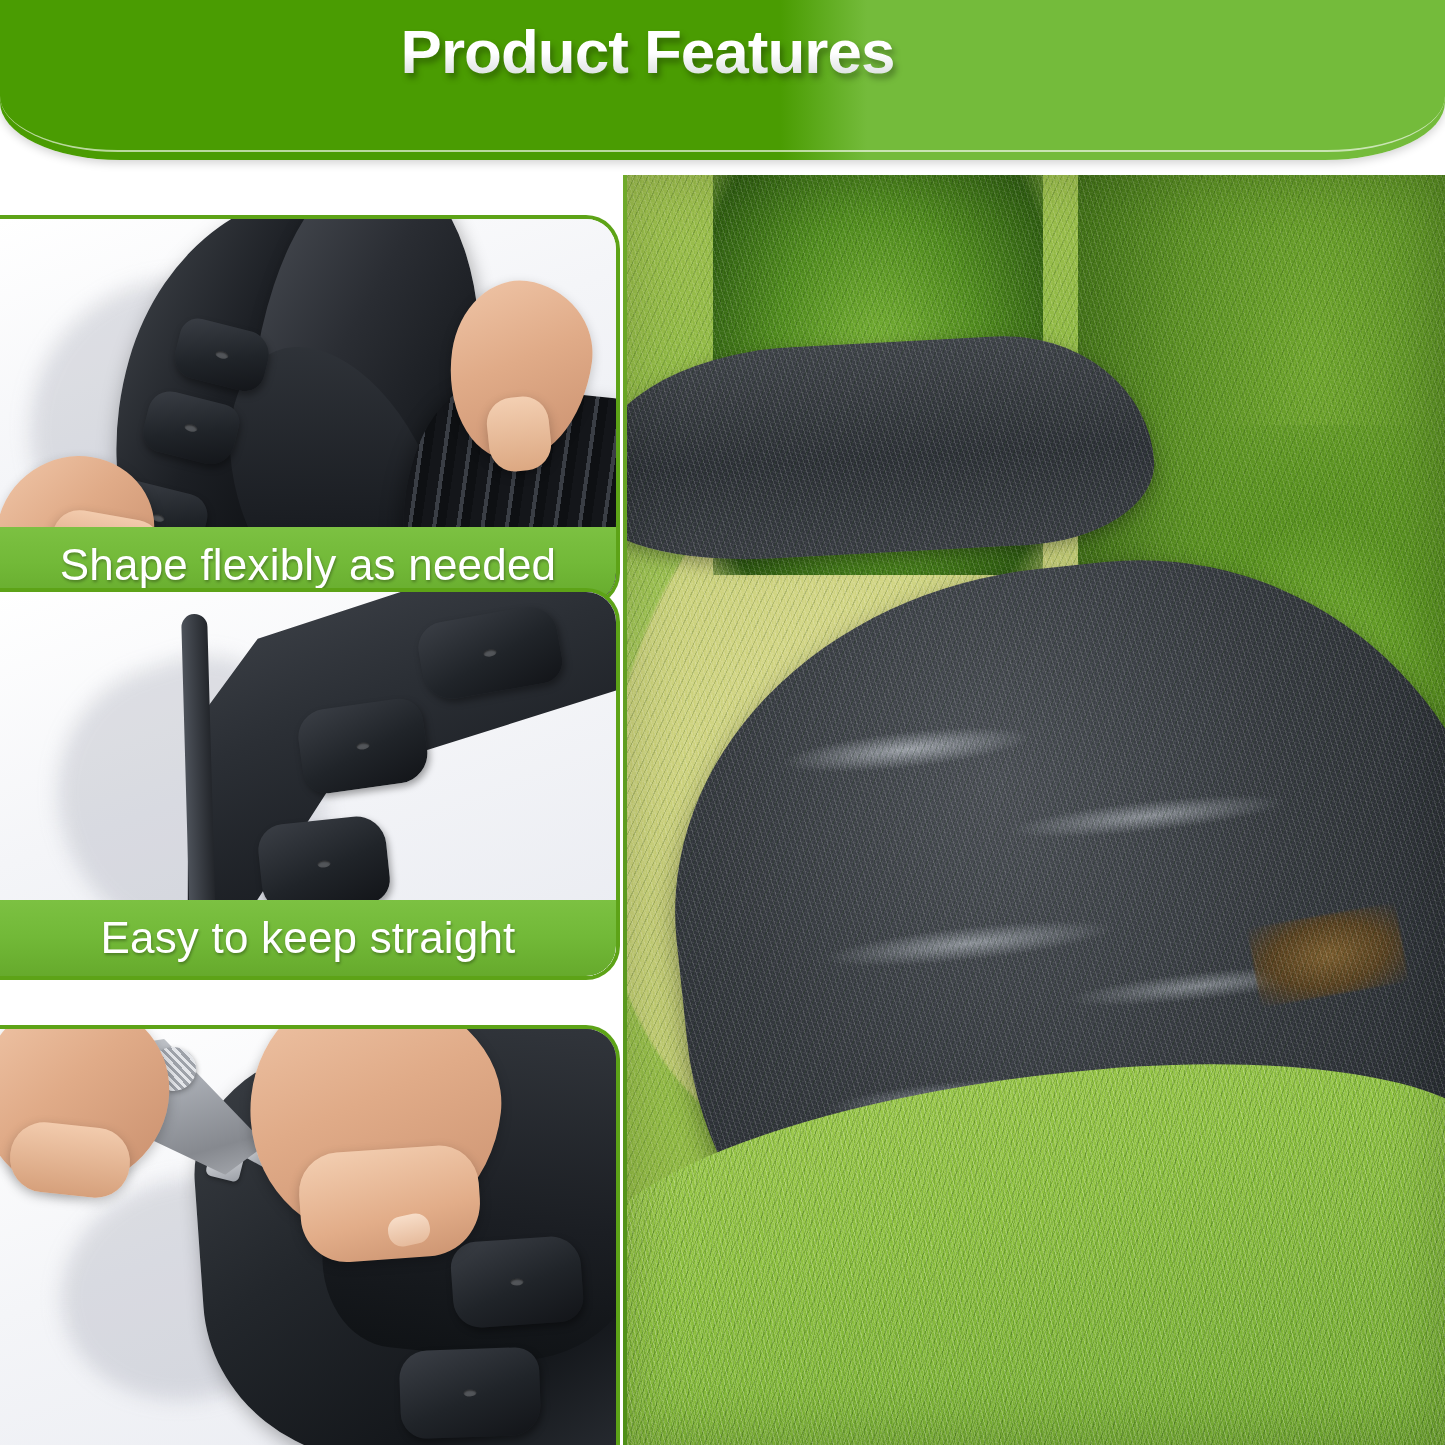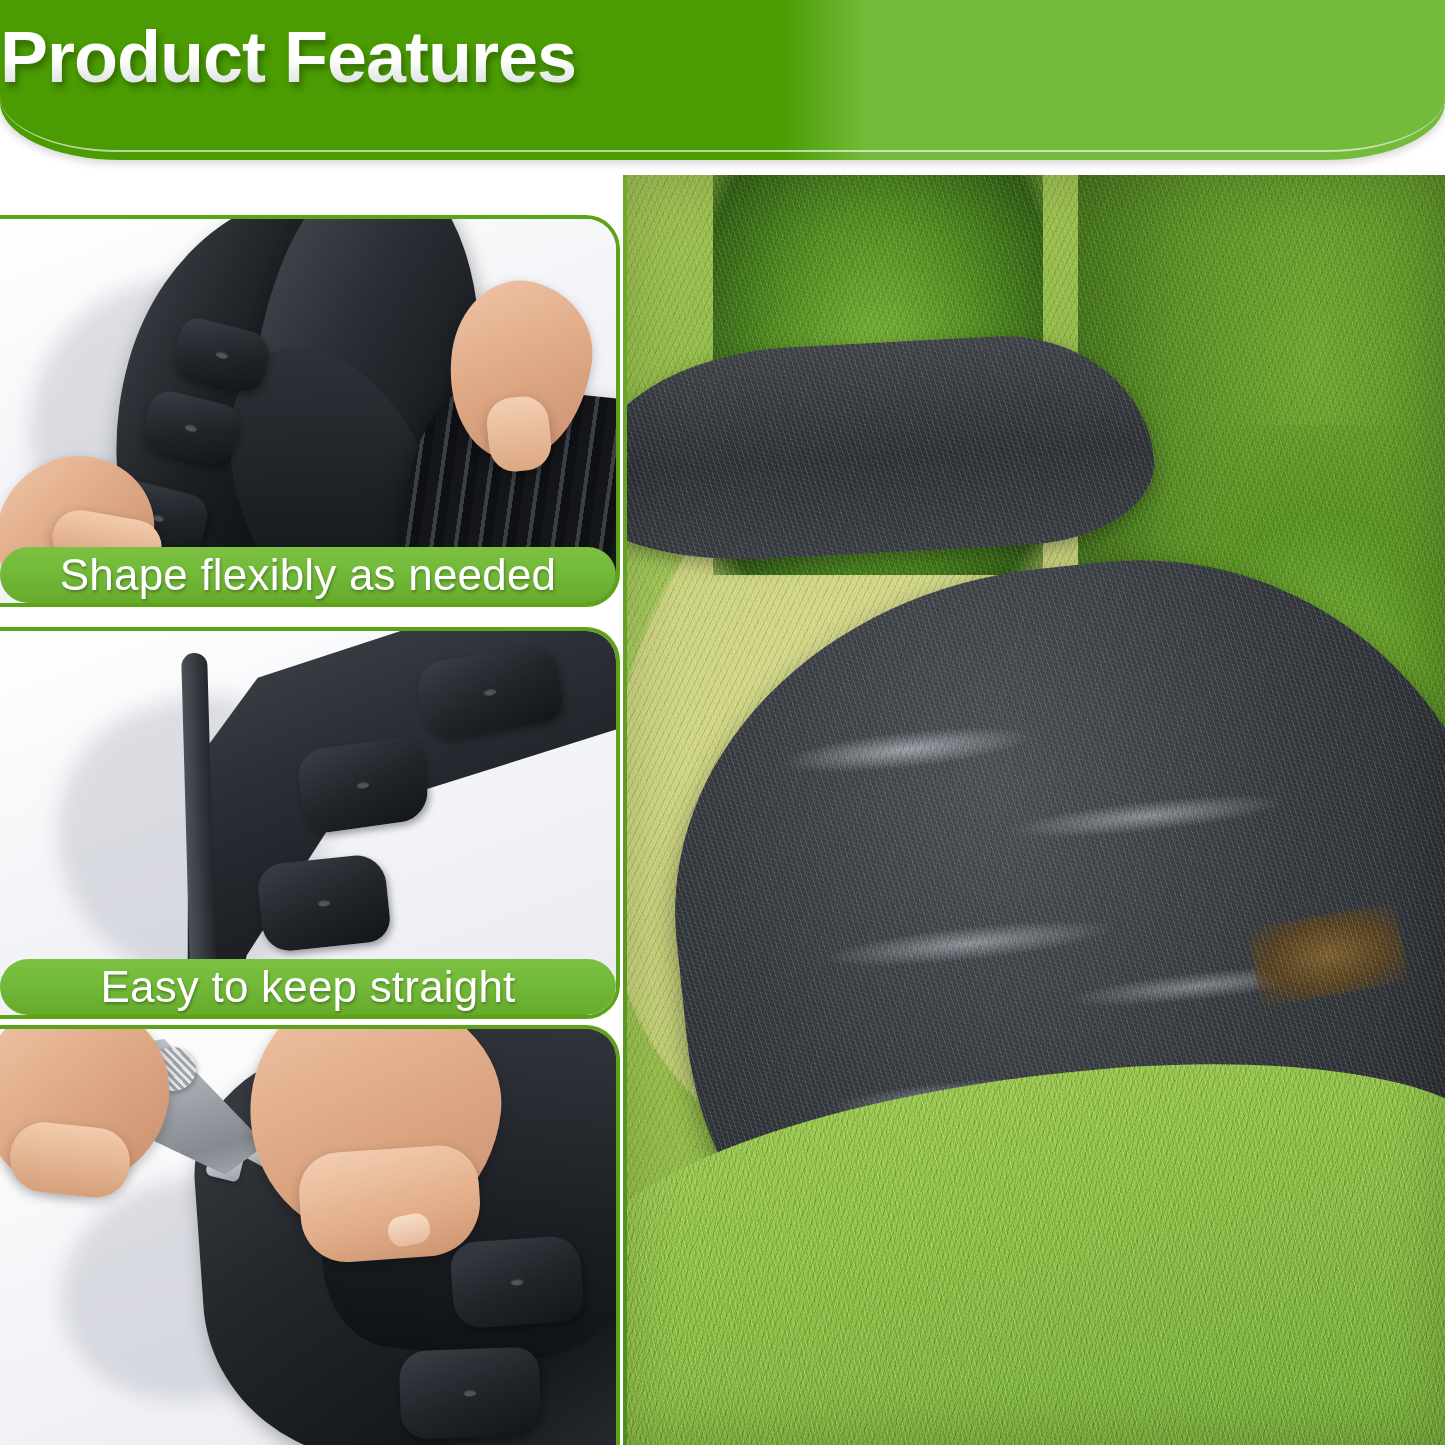--- a/index.html
+++ b/index.html
@@ -134,21 +134,22 @@
   .banner-inner-stroke{
     position:absolute;left:0;top:0;width:1445px;height:152px;
     border-bottom-left-radius:118px 56px;
     border-bottom-right-radius:118px 56px;
     border-bottom:2px solid rgba(255,255,255,.62);
     box-sizing:border-box;
     pointer-events:none;
   }
   .banner-title{
     position:absolute;left:0;top:17px;width:1295px;
-    font-size:72px;
+    text-align:center;
+    font-size:62px;
     font-weight:700;
     letter-spacing:-1px;
     line-height:1.12;
     color:#ffffff;
     background:linear-gradient(180deg,#ffffff 0%,#ffffff 52%,#e9ecec 72%,#cfd4d3 100%);
     -webkit-background-clip:text;
     background-clip:text;
     -webkit-text-fill-color:transparent;
     filter:drop-shadow(3px 5px 3px rgba(0,0,0,.30));
     font-family:"Liberation Sans",sans-serif;
@@ -162,34 +163,33 @@
     border-top-right-radius:34px;
     border-bottom-right-radius:34px;
     box-sizing:border-box;
     background:#f2f3f7;
   }
   .panel-photo{
     position:absolute;left:0;top:0;right:0;bottom:0;overflow:hidden;
     background:linear-gradient(160deg,#ffffff 0%,#f4f5f8 45%,#e9ebf1 100%);
   }
   .caption{
-    position:absolute;left:0;bottom:0;width:100%;height:56px;
+    position:absolute;left:0;bottom:0;width:100%;height:76px;
     background:linear-gradient(180deg,#7cc142 0%,#72b938 48%,#66aa2c 100%);
     border-bottom-right-radius:30px;
     color:#ffffff;
     font-size:44px;
     font-weight:400;
     display:flex;align-items:center;justify-content:center;
     text-shadow:1px 2px 3px rgba(0,0,0,.30);
     box-sizing:border-box;
     letter-spacing:.2px;
-    border-radius:32px;
   }
   #panel1{top:215px;height:392px;}
-  #panel2{top:627px;height:392px;}
+  #panel2{top:588px;height:392px;}
   #panel3{top:1025px;height:420px;border-bottom-right-radius:0;border-bottom:none;}
   #panel3 .caption{border-bottom-right-radius:0;}
 
   
   .p1-strip-a{
     position:absolute;left:118px;top:-34px;width:310px;height:470px;
     background:linear-gradient(100deg,#3b3f45 0%,#1c1f24 35%,#0d0f12 70%,#25282e 100%);
     border-radius:56% 44% 38% 62%/46% 40% 60% 54%;
     transform:rotate(16deg);
     box-shadow:6px 10px 22px rgba(0,0,0,.35);

